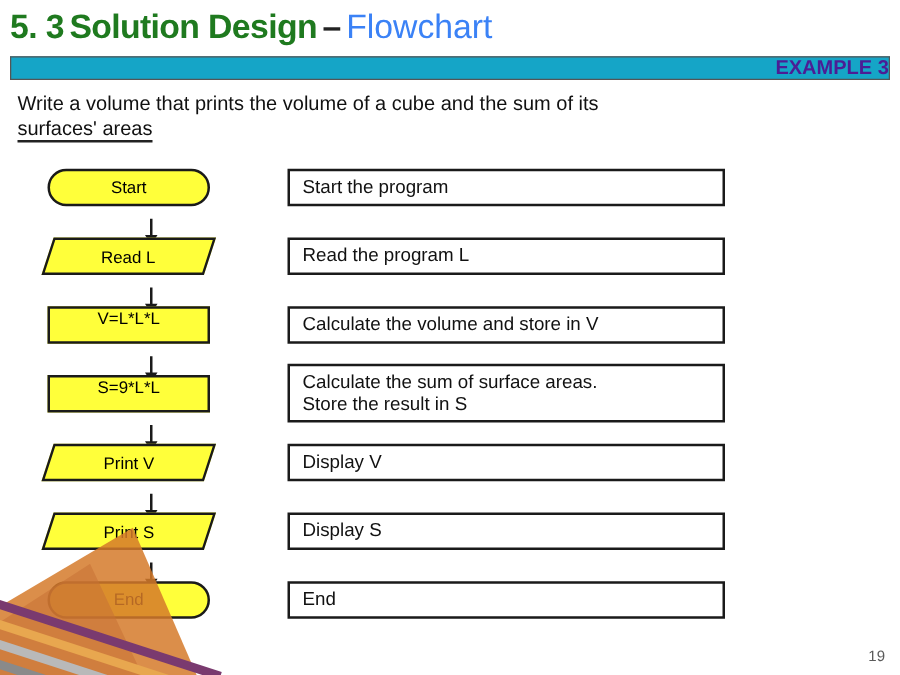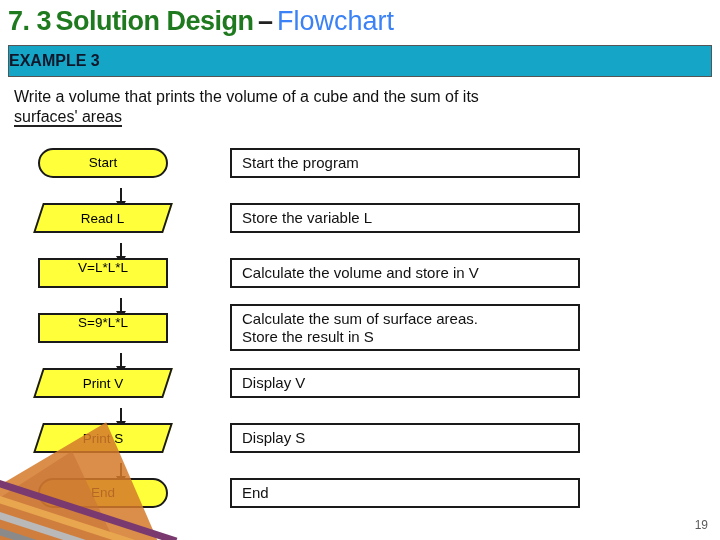--- a/index.html
+++ b/index.html
@@ -4,21 +4,21 @@
 <style>
   * { box-sizing: border-box; margin: 0; padding: 0; }
   html, body { width: 720px; height: 540px; font-family: Verdana, Geneva, sans-serif; background: #fff; overflow: hidden; position: relative; }
   .slide { width: 720px; height: 540px; position: relative; }
 
   .title { padding: 6px 8px 4px 8px; }
   .title .green { color: #1f7a1f; font-weight: 700; font-size: 27px; letter-spacing: -0.5px; }
   .title .black { color: #222; font-weight: 700; font-size: 27px; letter-spacing: -0.5px; }
   .title .gray { color: #3b82f6; font-weight: 400; font-size: 27px; }
 
-  .banner { margin: 4px 8px 0 8px; height: 32px; background: #15a5c7; border: 1px solid #555; display: flex; align-items: center; justify-content: flex-start; color: #0f172a; font-weight: 700; font-size: 16px; }
+  .banner { margin: 4px 8px 0 8px; height: 19px; background: #15a5c7; border: 1px solid #555; display: flex; align-items: center; justify-content: flex-end; color: #4c1d95; font-weight: 700; font-size: 16px; }
 
   .prompt { padding: 10px 14px 6px 14px; font-size: 16px; color: #111; line-height: 1.25; font-family: Verdana, sans-serif; }
   .underline { border-bottom: 2px solid #222; display: inline; }
 
   .rows { padding: 2px 0 0 18px; }
   .row { display: flex; align-items: center; height: 55px; }
   .shape-col { width: 170px; display: flex; justify-content: center; align-items: center; position: relative; }
   .desc-col { margin-left: 42px; }
   .desc-box { border: 2px solid #1a1a1a; padding: 4px 10px; font-size: 15px; color: #111; width: 350px; min-height: 30px; display: flex; flex-direction: column; justify-content: flex-end; line-height: 1.15; }
 
@@ -43,21 +43,21 @@
   .s5 { background: #d57a2a; bottom: 26px; left: -60px; }
   .tri { position: absolute; left: -40px; bottom: -40px; width: 0; height: 0; border-left: 150px solid transparent; border-right: 150px solid transparent; border-bottom: 170px solid #d57a2a; transform: rotate(18deg); opacity: 0.85; }
   .tri2 { position: absolute; left: -60px; bottom: -60px; width: 0; height: 0; border-left: 140px solid transparent; border-right: 140px solid transparent; border-bottom: 160px solid #7a3a6f; transform: rotate(16deg); opacity: 0.55; }
 </style>
 </head>
 <body>
 
 <div class="slide">
 
   <div class="title">
-    <span class="green">7. 3</span>
+    <span class="green">5. 3</span>
     <span class="green">Solution Design</span>
     <span class="black">–</span>
     <span class="gray">Flowchart</span>
   </div>
 
   <div class="banner">
     <span>EXAMPLE 3</span>
   </div>
 
   <div class="prompt">
@@ -84,21 +84,21 @@
       </div>
 
     <div class="row">
       <div class="shape-col">
         <div class="parallelogram">
             <span>Read L</span>
           </div>
       </div>
       <div class="desc-col">
         <div class="desc-box">
-            <span>Store the variable L</span>
+            <span>Read the program L</span>
           </div>
       </div>
     </div>
     <div class="arrow-wrap">
         <div class="arrow"></div>
       </div>
 
     <div class="row">
       <div class="shape-col">
         <div class="process">

